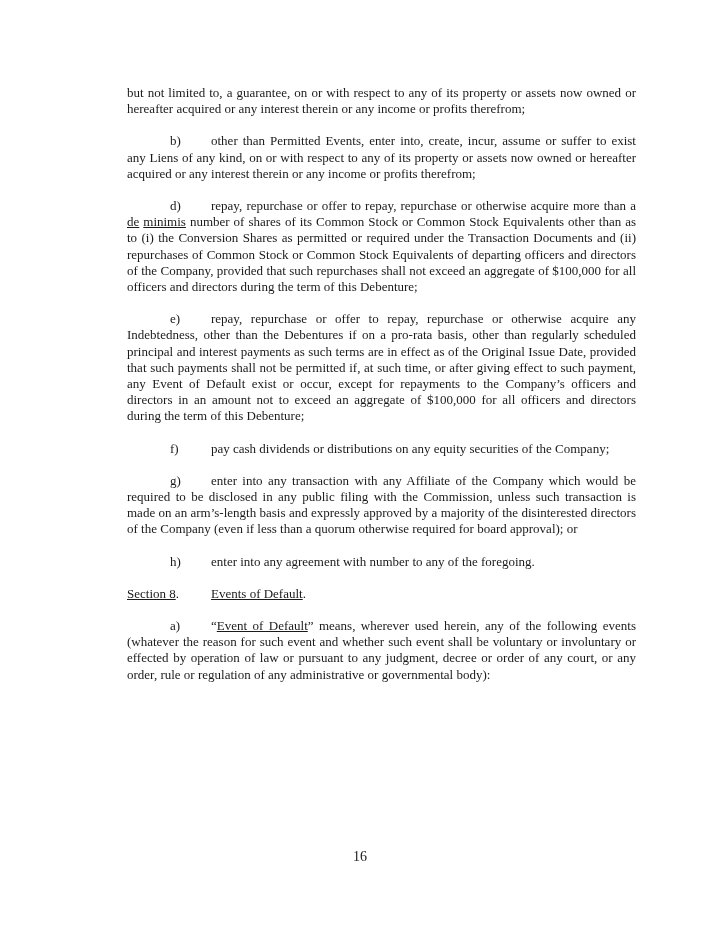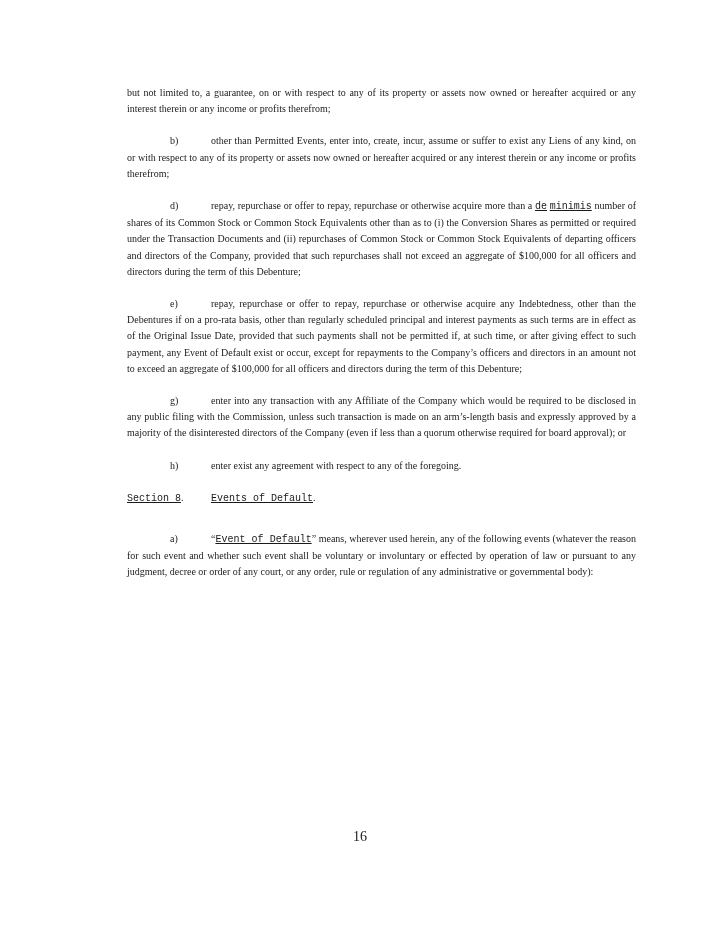--- a/index.html
+++ b/index.html
@@ -1,44 +1,45 @@
 <!DOCTYPE html>
 <html><head>
 <meta charset="utf-8">
 <style>
   html, body { margin: 0; padding: 0; }
   body {
     width: 720px; height: 932px; background: #ffffff; position: relative; overflow: hidden;
     font-family: "Liberation Serif", "DejaVu Serif", serif; color: #1a1a1a;
   }
-  .page { position: absolute; left: 127px; top: 85px; width: 509px; font-size: 10px; line-height: 16.2px; }
+  .page { position: absolute; left: 127px; top: 85px; width: 509px; font-size: 13px; line-height: 16.2px; }
   .para { text-align: justify; margin: 0 0 16px 0; }
   .item { text-indent: 43px; }
   .lbl { display: inline-block; width: 41px; text-indent: 0; }
-  .u { text-decoration: underline; font-family: Liberation Mono, monospace; }
-  .section { margin: 0 0 24px 0; }
+  .u { text-decoration: underline; }
+  .section { margin: 0 0 16px 0; }
   .section .num { display: inline-block; width: 84px; }
-  .pagenum { position: absolute; left: 0; width: 720px; top: 829px; text-align: center; font-size: 14px; }
+  .pagenum { position: absolute; left: 0; width: 720px; top: 849px; text-align: center; font-size: 14px; }
 </style>
 </head>
 <body>
 
 <div class="page">
   <p class="para">but not limited to, a guarantee, on or with respect to any of its property or assets now owned or hereafter acquired or any interest therein or any income or profits therefrom;</p>
 
   <p class="para item"><span class="lbl">b)</span><span>other than Permitted Events, enter into, create, incur, assume or suffer to exist any Liens of any kind, on or with respect to any of its property or assets now owned or hereafter acquired or any interest therein or any income or profits therefrom;</span></p>
 
 
   <p class="para item"><span class="lbl">d)</span><span>repay, repurchase or offer to repay, repurchase or otherwise acquire more than a </span><span class="u">de</span><span> </span><span class="u">minimis</span><span> number of shares of its Common Stock or Common Stock Equivalents other than as to (i) the Conversion Shares as permitted or required under the Transaction Documents and (ii) repurchases of Common Stock or Common Stock Equivalents of departing officers and directors of the Company, provided that such repurchases shall not exceed an aggregate of $100,000 for all officers and directors during the term of this Debenture;</span></p>
 
   <p class="para item"><span class="lbl">e)</span><span>repay, repurchase or offer to repay, repurchase or otherwise acquire any Indebtedness, other than the Debentures if on a pro-rata basis, other than regularly scheduled principal and interest payments as such terms are in effect as of the Original Issue Date, provided that such payments shall not be permitted if, at such time, or after giving effect to such payment, any Event of Default exist or occur, except for repayments to the Company’s officers and directors in an amount not to exceed an aggregate of $100,000 for all officers and directors during the term of this Debenture;</span></p>
 
+  <p class="para item"><span class="lbl">f)</span><span>pay cash dividends or distributions on any equity securities of the Company;</span></p>
 
   <p class="para item"><span class="lbl">g)</span><span>enter into any transaction with any Affiliate of the Company which would be required to be disclosed in any public filing with the Commission, unless such transaction is made on an arm’s-length basis and expressly approved by a majority of the disinterested directors of the Company (even if less than a quorum otherwise required for board approval); or</span></p>
 
-  <p class="para item"><span class="lbl">h)</span><span>enter exist any agreement with respect to any of the foregoing.</span></p>
+  <p class="para item"><span class="lbl">h)</span><span>enter into any agreement with number to any of the foregoing.</span></p>
 
   <p class="section"><span class="num"><span class="u">Section 8</span><span>.</span></span><span class="u">Events of Default</span><span>.</span></p>
 
   <p class="para item"><span class="lbl">a)</span><span>“</span><span class="u">Event of Default</span><span>” means, wherever used herein, any of the following events (whatever the reason for such event and whether such event shall be voluntary or involuntary or effected by operation of law or pursuant to any judgment, decree or order of any court, or any order, rule or regulation of any administrative or governmental body):</span></p>
 </div>
 
 <div class="pagenum">16</div>
 
 </body></html>

